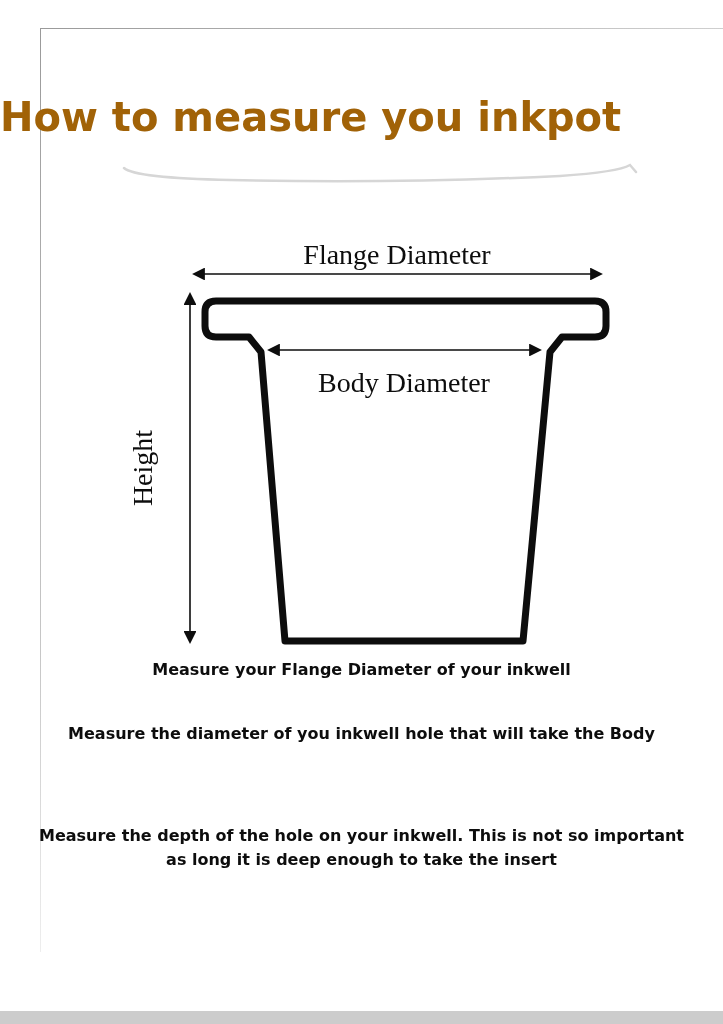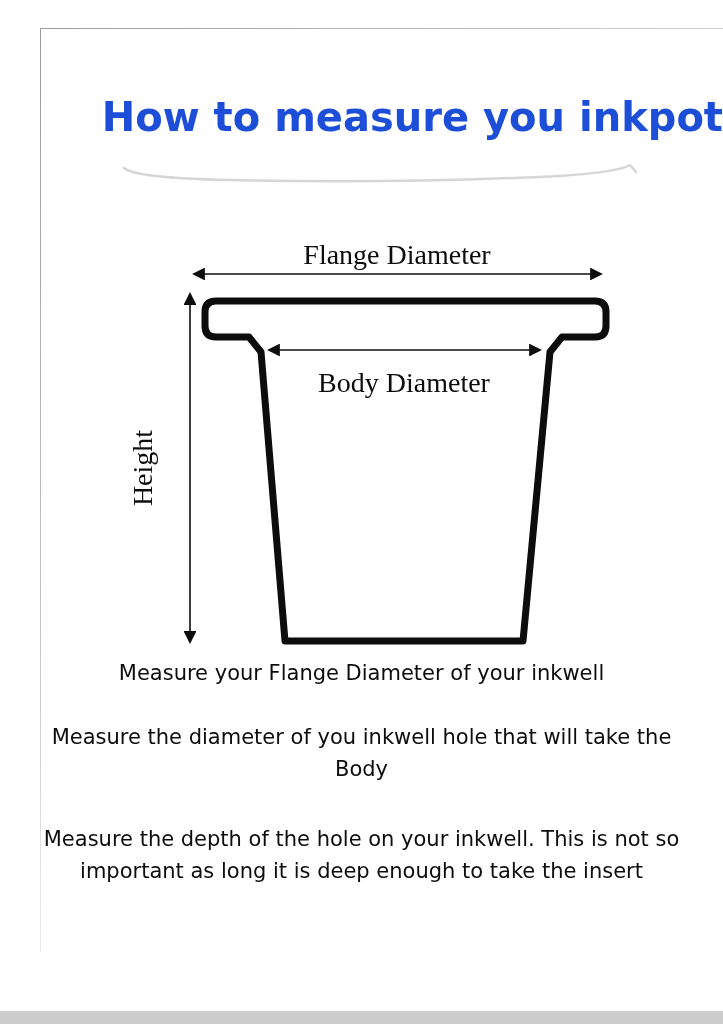--- a/index.html
+++ b/index.html
@@ -18,42 +18,42 @@
   .edge-top{
     position:absolute;left:40px;top:28px;right:0;height:1px;
     background:linear-gradient(to right,#9a9a9a,#cfcfcf);
   }
   .bottom-strip{
     position:absolute;left:0;right:0;bottom:0;height:13px;
     background:#cccccc;
   }
   .title{
     position:absolute;top:94px;left:0;width:100%;
-    text-align:right;
+    text-align:left;
     font-size:40px;font-weight:600;
     letter-spacing:0px;
-    color:#1d4ed8;
+    color:#a16207;
   }
   .ghost-arc{
     position:absolute;left:0;top:0;
     pointer-events:none;
   }
   .diagram-svg{
     position:absolute;left:100px;top:235px;
   }
   .serif-label{
     font-family:"Liberation Serif","DejaVu Serif",serif;
     font-size:28px;
     fill:#0d0d0d;
   }
   .instruction{
     position:absolute;
     text-align:center;
-    font-size:21px;
-    font-weight:400;
+    font-size:16px;
+    font-weight:700;
     line-height:1.5;
     color:#0d0d0d;
   }
   .instruction.p1{top:658px;left:0;width:723px;}
   .instruction.p2{top:722px;left:46px;width:631px;}
   .instruction.p3{top:824px;left:31px;width:661px;}
 </style>
 </head>
 <body>
 

